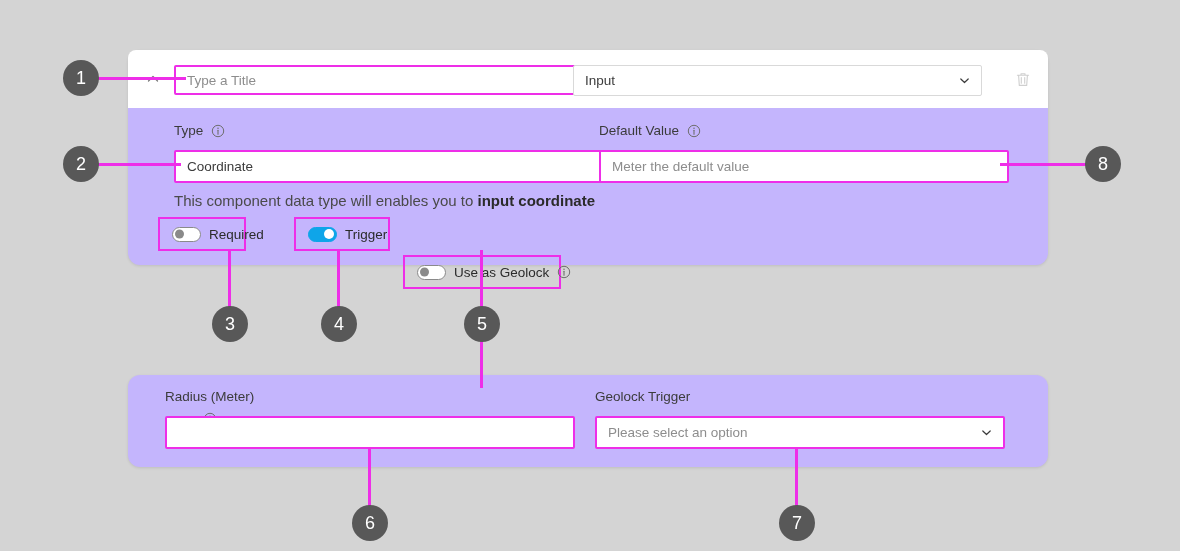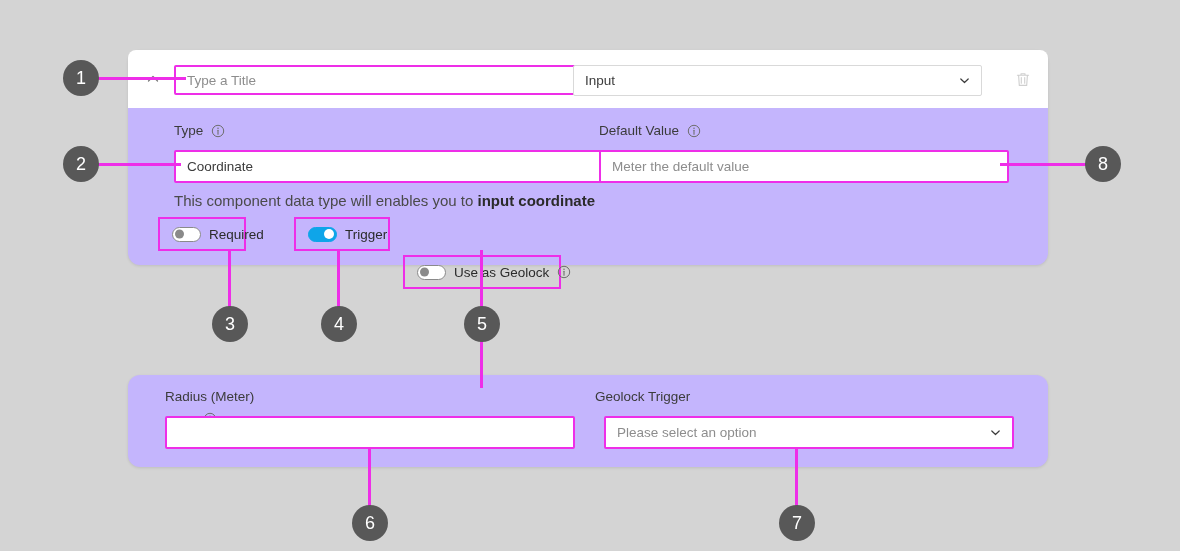--- a/index.html
+++ b/index.html
@@ -336,21 +336,21 @@
   </div>
 
   <div class="ctl hl" style="left:37px; top:41px; width:410px; height:33px;">
     <span class="txt ph"></span>
   </div>
 
   <div class="field-label" style="left:467px; top:14px;">
     <span>Geolock Trigger</span>
   </div>
 
-  <div class="ctl hl" style="left:467px; top:41px; width:410px; height:33px;margin-left:9px;">
+  <div class="ctl hl" style="left:467px; top:41px; width:410px; height:33px;">
     <span class="txt ph">Please select an option</span>
     <span class="caret">
       <svg width="11" height="11" viewBox="0 0 11 11" fill="none" aria-hidden="true">
         <path d="M1.8 4 L5.5 7.5 L9.2 4" stroke="#3b3b3b" stroke-width="1.2" stroke-linecap="round" stroke-linejoin="round"></path>
       </svg>
     </span>
   </div>
 
 </div>
 

